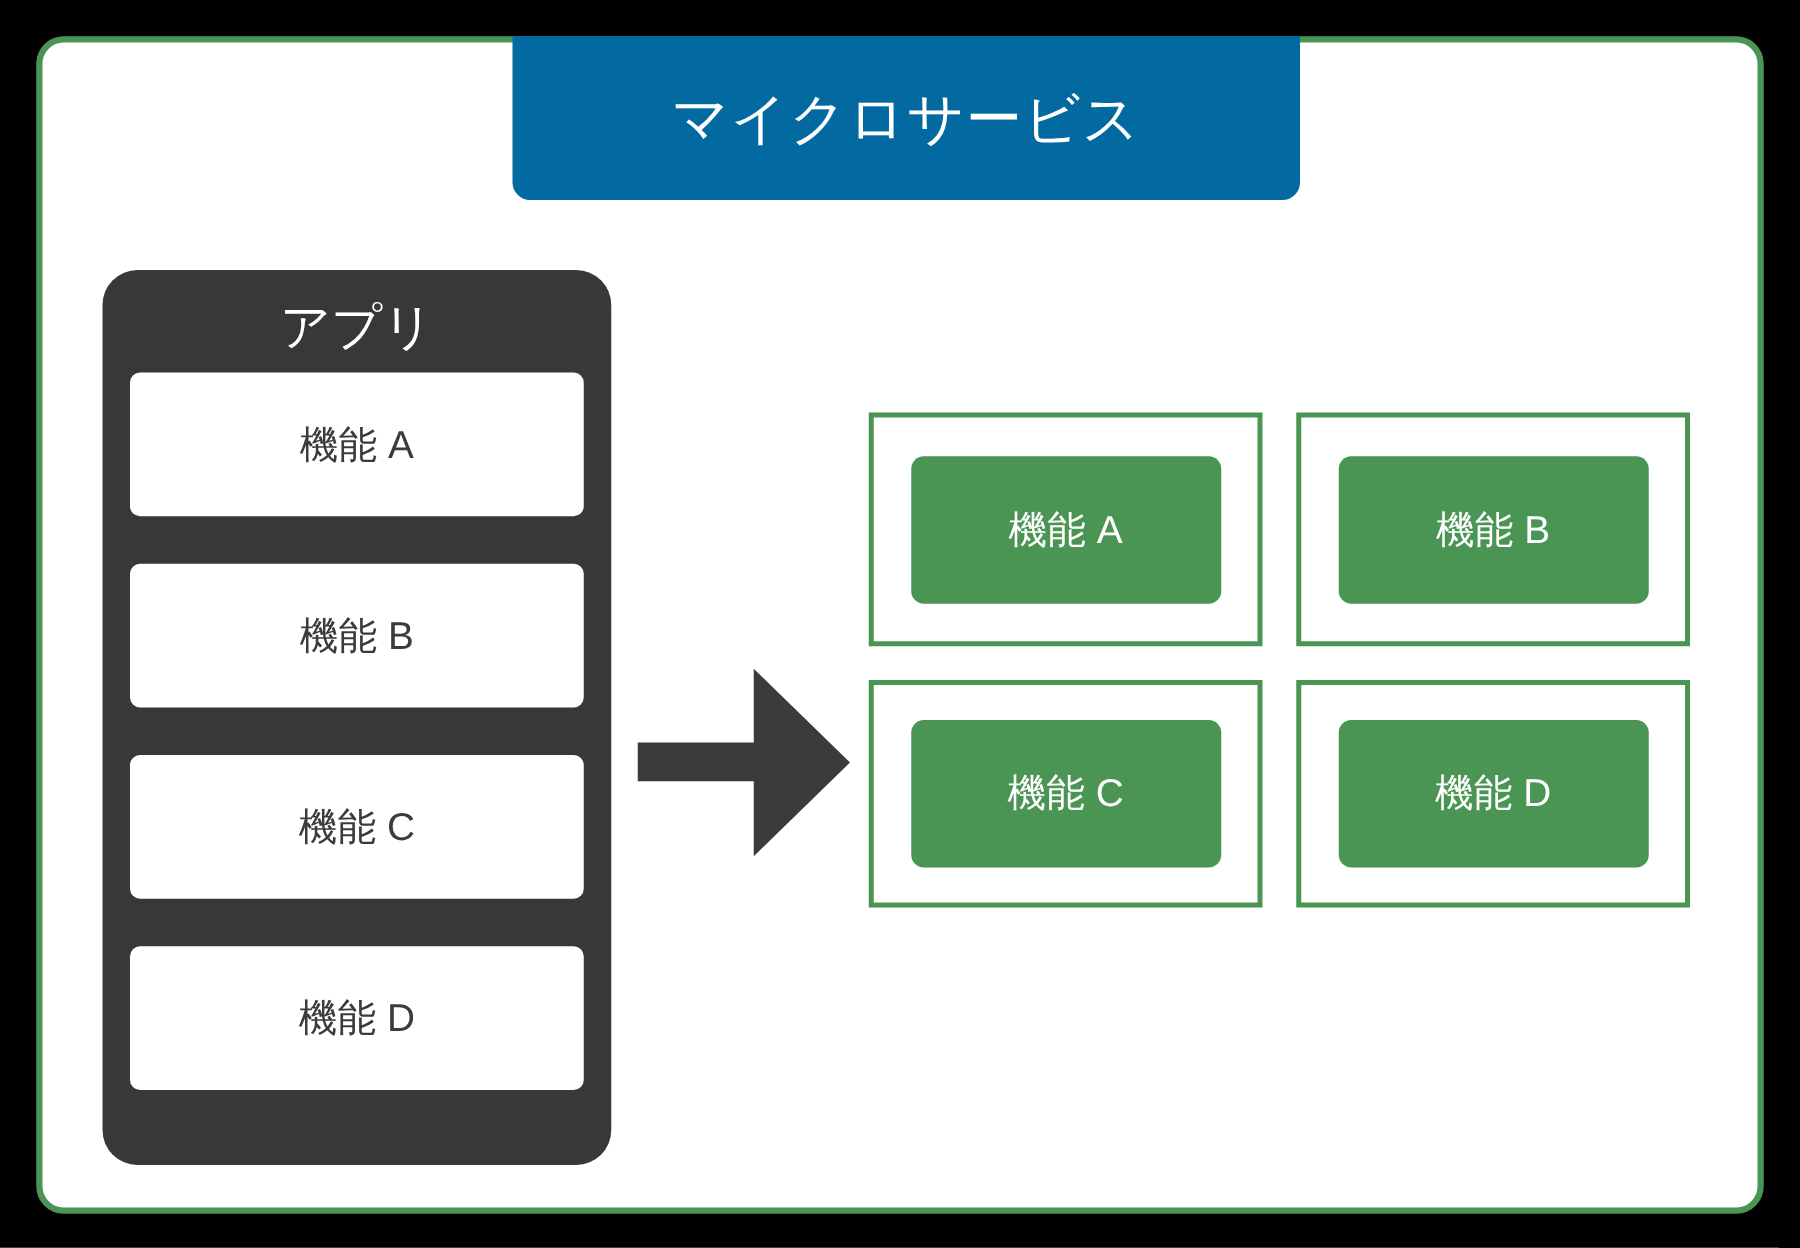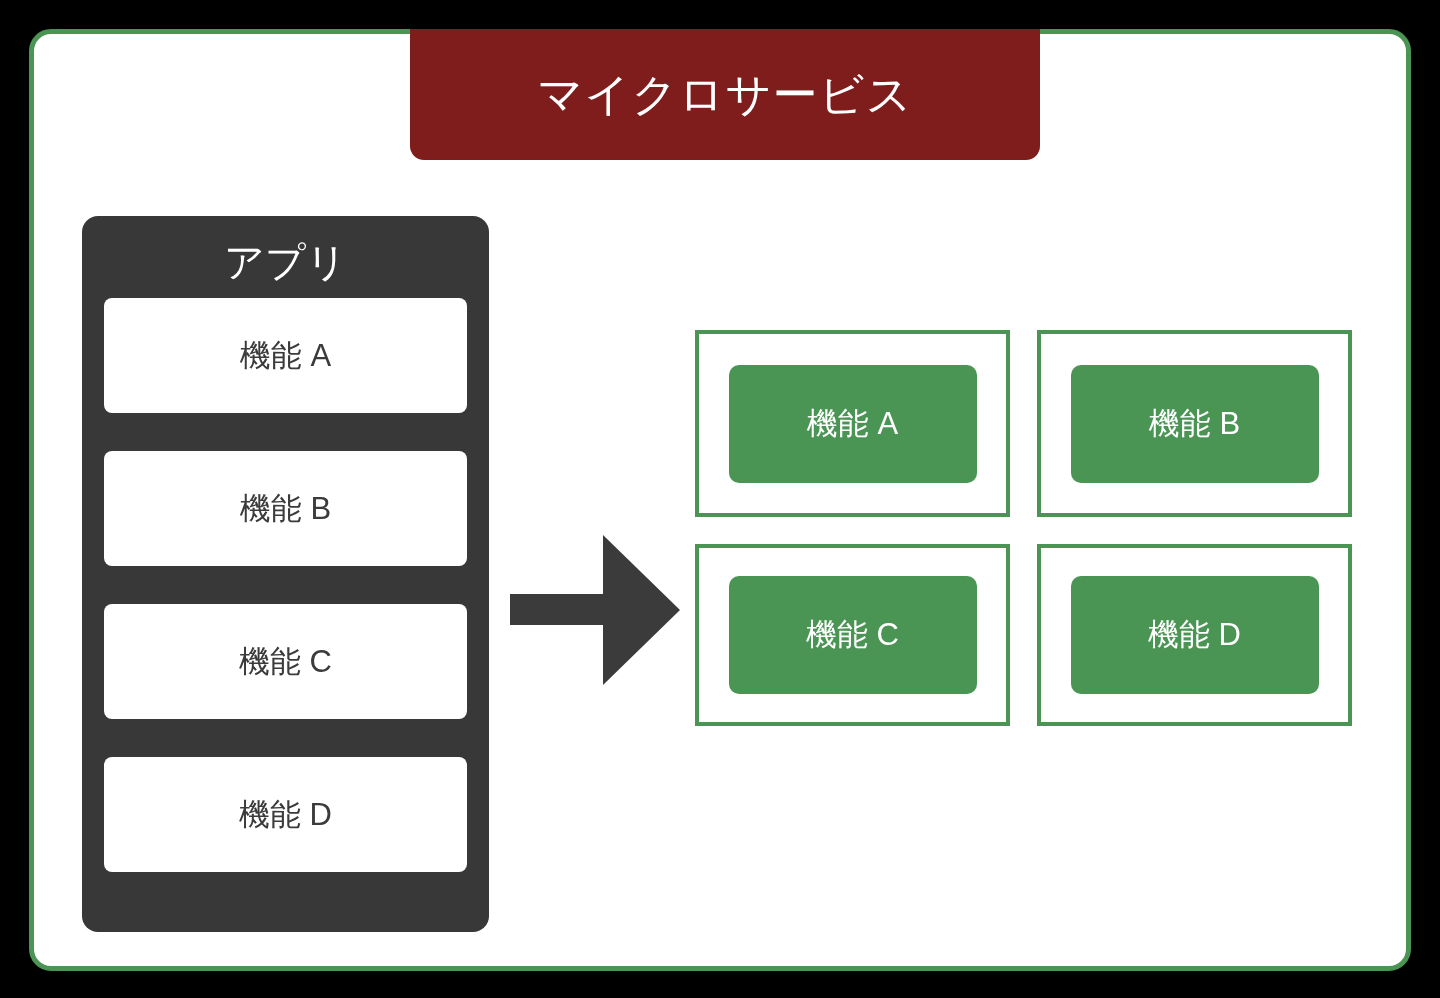--- a/index.html
+++ b/index.html
@@ -28,21 +28,21 @@
     border-radius: 22px;
   }
 
   
   #header-tab {
     position: absolute;
     left: 376px;
     top: -5px;
     width: 630px;
     height: 131px;
-    background: #7f1d1d;
+    background: #0369a1;
     border-bottom-left-radius: 14px;
     border-bottom-right-radius: 14px;
     display: flex;
     align-items: center;
     justify-content: center;
   }
   #header-tab .tab-title {
     color: #ffffff;
     font-size: 45px;
     font-weight: 400;
@@ -51,21 +51,21 @@
   }
 
   
   #app-box {
     position: absolute;
     left: 48px;
     top: 182px;
     width: 407px;
     height: 716px;
     background: #383838;
-    border-radius: 16px;
+    border-radius: 28px;
     box-sizing: border-box;
     padding: 18px 22px 20px 22px;
   }
   #app-title {
     color: #ffffff;
     font-size: 40px;
     font-weight: 400;
     text-align: center;
     line-height: 1.1;
     margin: 6px 0 14px 0;

